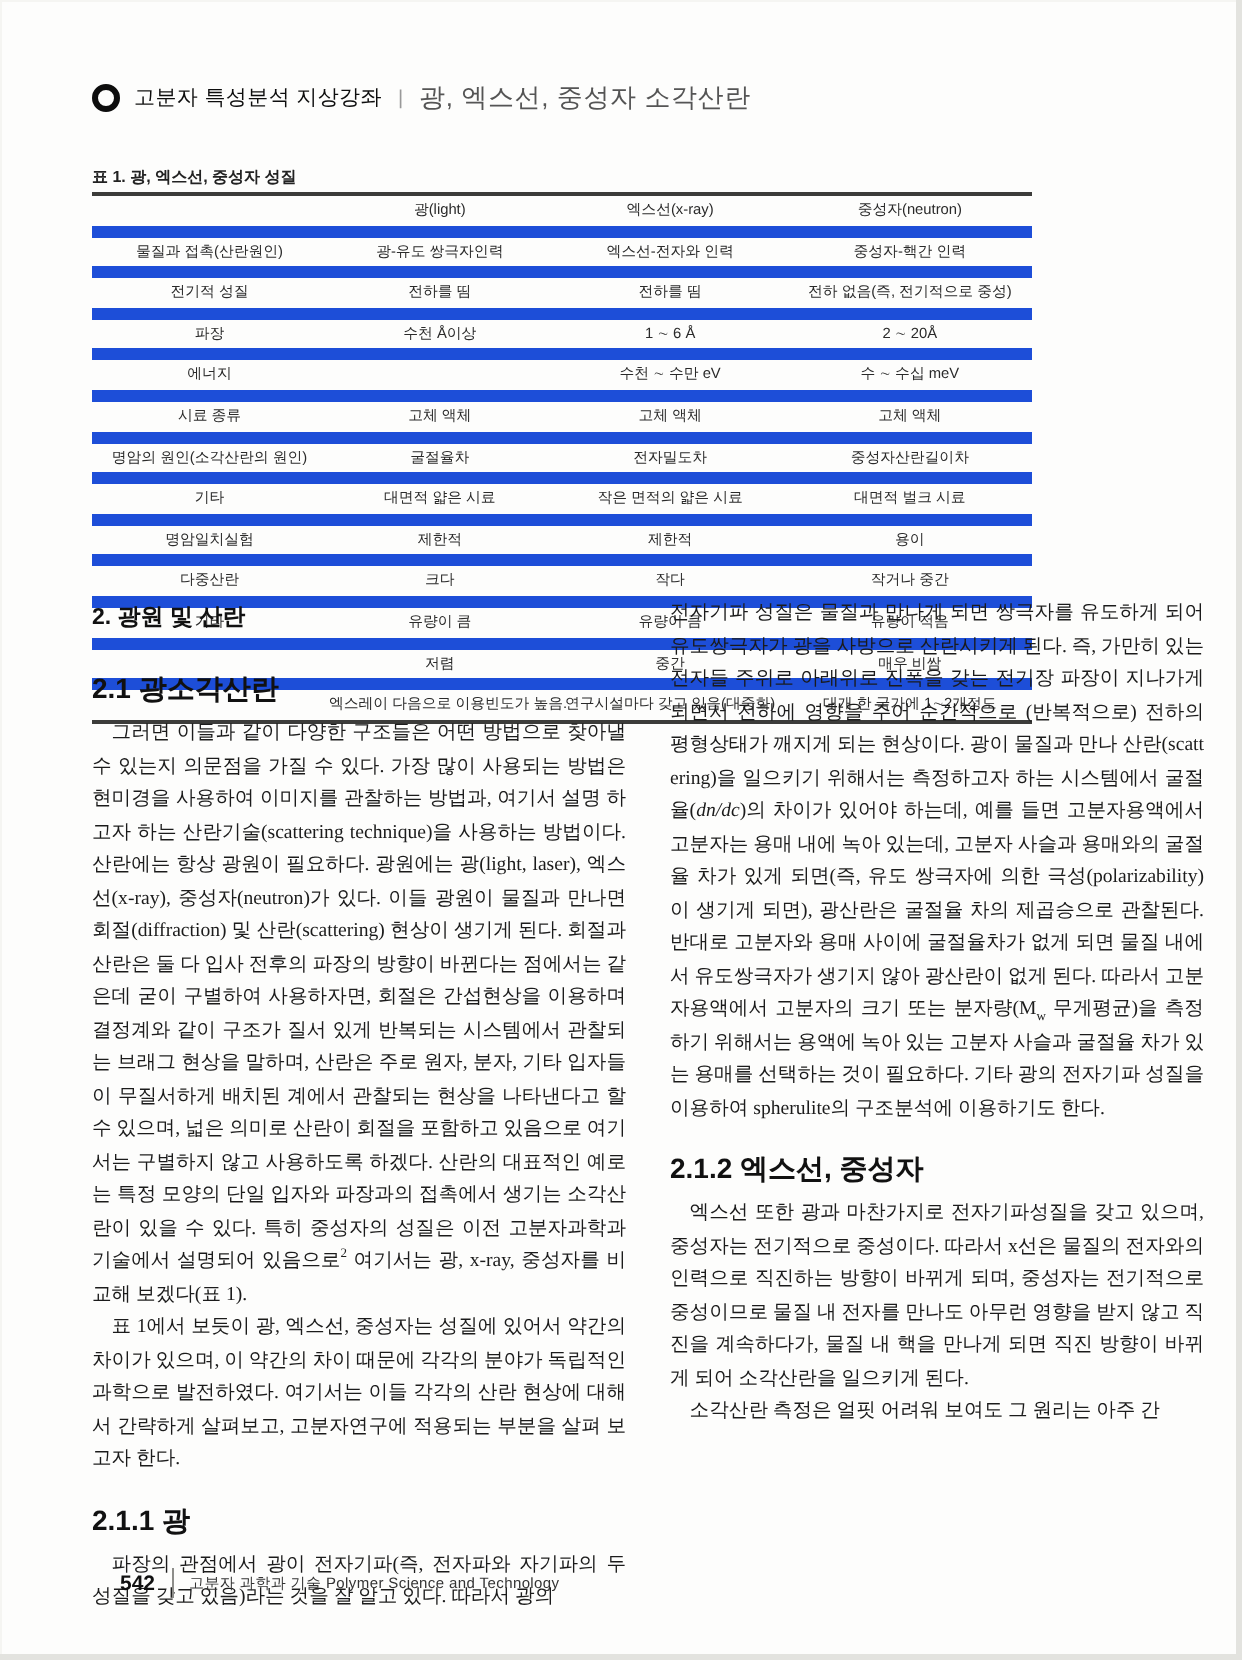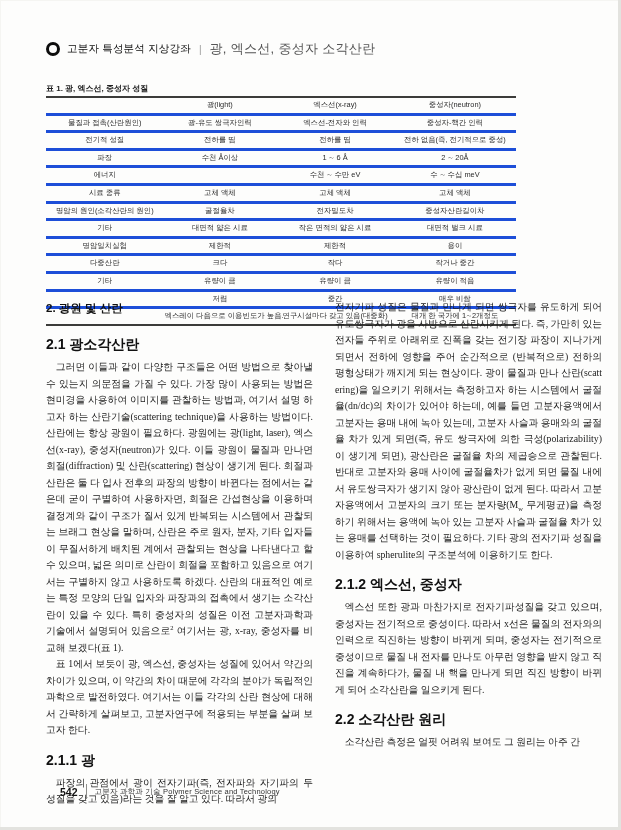--- a/index.html
+++ b/index.html
@@ -17,35 +17,35 @@
   .hdr-div{color:#999;font-size:10px;margin:0 1px;}
   .hdr-sub{font-size:13px;color:#555;letter-spacing:.3px;}
   
   .tbl-caption{position:absolute;top:83px;left:46px;font-family:"Liberation Sans",sans-serif;
        font-size:8px;font-weight:bold;color:#222;}
   .tbl-wrap{position:absolute;top:96px;left:46px;width:470px;}
   table{width:100%;border-collapse:collapse;table-layout:fixed;
         font-family:"Liberation Sans",sans-serif;font-size:7.4px;color:#2a2a2a;}
   col.c0{width:25%;} col.c1{width:24%;} col.c2{width:25%;} col.c3{width:26%;}
   th,td{text-align:center;font-weight:normal;padding:3px 1px;white-space:nowrap;
-        border-bottom:3px solid #1d4ed8;line-height:8.6px;overflow:visible;}
+        border-bottom:6px solid #1d4ed8;line-height:8.6px;overflow:visible;}
   thead th{border-top:2px solid #3c3c3a;}
   tbody tr:last-child td{border-bottom:2px solid #3c3c3a;}
   
   .cols{position:absolute;top:299px;left:46px;right:19px;display:flex;gap:22px;}
   .col{flex:1 1 0;min-width:0;}
   .bodytext{font-size:9.8px;line-height:16.5px;text-align:justify;word-break:break-all;
             margin:0;color:#1b1b1b;}
   .indent{text-indent:1em;}
   .h2{font-family:"Liberation Sans",sans-serif;font-size:11.5px;font-weight:bold;
       margin:2px 0 20px 0;color:#111;}
   .h3{font-family:"Liberation Sans",sans-serif;font-size:14px;font-weight:bold;
       margin:13px 0 5px 0;color:#111;}
   sup{font-size:6.5px;line-height:0;} sub{font-size:6.5px;line-height:0;}
-  .it{}
+  .it{font-style:italic;}
   
   .ftr{position:absolute;top:784px;left:60px;display:flex;align-items:center;gap:8px;}
   .ftr-num{font-family:"Liberation Sans",sans-serif;font-size:10.5px;font-weight:bold;color:#111;}
   .ftr-bar{width:1px;height:15px;background:#8d8d8a;}
   .ftr-journal{font-family:"Liberation Sans",sans-serif;font-size:7.5px;color:#333;letter-spacing:.2px;}
 </style>
 </head>
 <body>
 
 <div class="page">
@@ -160,21 +160,20 @@
       <p class="bodytext indent"><span>그러면 이들과 같이 다양한 구조들은 어떤 방법으로 찾아낼 수 있는지 의문점을 가질 수 있다. 가장 많이 사용되는 방법은 현미경을 사용하여 이미지를 관찰하는 방법과, 여기서 설명 하고자 하는 산란기술(scattering technique)을 사용하는 방법이다. 산란에는 항상 광원이 필요하다. 광원에는 광(light, laser), 엑스선(x-ray), 중성자(neutron)가 있다. 이들 광원이 물질과 만나면 회절(diffraction) 및 산란(scattering) 현상이 생기게 된다. 회절과 산란은 둘 다 입사 전후의 파장의 방향이 바뀐다는 점에서는 같은데 굳이 구별하여 사용하자면, 회절은 간섭현상을 이용하며 결정계와 같이 구조가 질서 있게 반복되는 시스템에서 관찰되는 브래그 현상을 말하며, 산란은 주로 원자, 분자, 기타 입자들이 무질서하게 배치된 계에서 관찰되는 현상을 나타낸다고 할 수 있으며, 넓은 의미로 산란이 회절을 포함하고 있음으로 여기서는 구별하지 않고 사용하도록 하겠다. 산란의 대표적인 예로는 특정 모양의 단일 입자와 파장과의 접촉에서 생기는 소각산란이 있을 수 있다. 특히 중성자의 성질은 이전 고분자과학과 기술에서 설명되어 있음으로</span><sup>2</sup><span> 여기서는 광, x-ray, 중성자를 비교해 보겠다(표 1).</span></p>
       <p class="bodytext indent">표 1에서 보듯이 광, 엑스선, 중성자는 성질에 있어서 약간의 차이가 있으며, 이 약간의 차이 때문에 각각의 분야가 독립적인 과학으로 발전하였다. 여기서는 이들 각각의 산란 현상에 대해서 간략하게 살펴보고, 고분자연구에 적용되는 부분을 살펴 보고자 한다.</p>
       <div class="h3">2.1.1 광</div>
       <p class="bodytext indent">파장의 관점에서 광이 전자기파(즉, 전자파와 자기파의 두 성질을 갖고 있음)라는 것을 잘 알고 있다. 따라서 광의</p>
     </div>
 
     <div class="col">
       <p class="bodytext" style="margin-top:0;"><span>전자기파 성질은 물질과 만나게 되면 쌍극자를 유도하게 되어 유도쌍극자가 광을 사방으로 산란시키게 된다. 즉, 가만히 있는 전자들 주위로 아래위로 진폭을 갖는 전기장 파장이 지나가게 되면서 전하에 영향을 주어 순간적으로 (반복적으로) 전하의 평형상태가 깨지게 되는 현상이다. 광이 물질과 만나 산란(scattering)을 일으키기 위해서는 측정하고자 하는 시스템에서 굴절율(</span><span class="it">dn/dc</span><span>)의 차이가 있어야 하는데, 예를 들면 고분자용액에서 고분자는 용매 내에 녹아 있는데, 고분자 사슬과 용매와의 굴절율 차가 있게 되면(즉, 유도 쌍극자에 의한 극성(polarizability)이 생기게 되면), 광산란은 굴절율 차의 제곱승으로 관찰된다. 반대로 고분자와 용매 사이에 굴절율차가 없게 되면 물질 내에서 유도쌍극자가 생기지 않아 광산란이 없게 된다. 따라서 고분자용액에서 고분자의 크기 또는 분자량(M</span><sub>w</sub><span> 무게평균)을 측정하기 위해서는 용액에 녹아 있는 고분자 사슬과 굴절율 차가 있는 용매를 선택하는 것이 필요하다. 기타 광의 전자기파 성질을 이용하여 spherulite의 구조분석에 이용하기도 한다.</span></p>
       <div class="h3">2.1.2 엑스선, 중성자</div>
       <p class="bodytext indent">엑스선 또한 광과 마찬가지로 전자기파성질을 갖고 있으며, 중성자는 전기적으로 중성이다. 따라서 x선은 물질의 전자와의 인력으로 직진하는 방향이 바뀌게 되며, 중성자는 전기적으로 중성이므로 물질 내 전자를 만나도 아무런 영향을 받지 않고 직진을 계속하다가, 물질 내 핵을 만나게 되면 직진 방향이 바뀌게 되어 소각산란을 일으키게 된다.</p>
-      <div class="h3">2.2 소각산란 원리</div>
       <p class="bodytext indent">소각산란 측정은 얼핏 어려워 보여도 그 원리는 아주 간</p>
     </div>
 
   </div>
 
   <div class="ftr">
     <span class="ftr-num">542</span>
     <span class="ftr-bar"></span>
     <span class="ftr-journal">고분자 과학과 기술 Polymer Science and Technology</span>
   </div>

